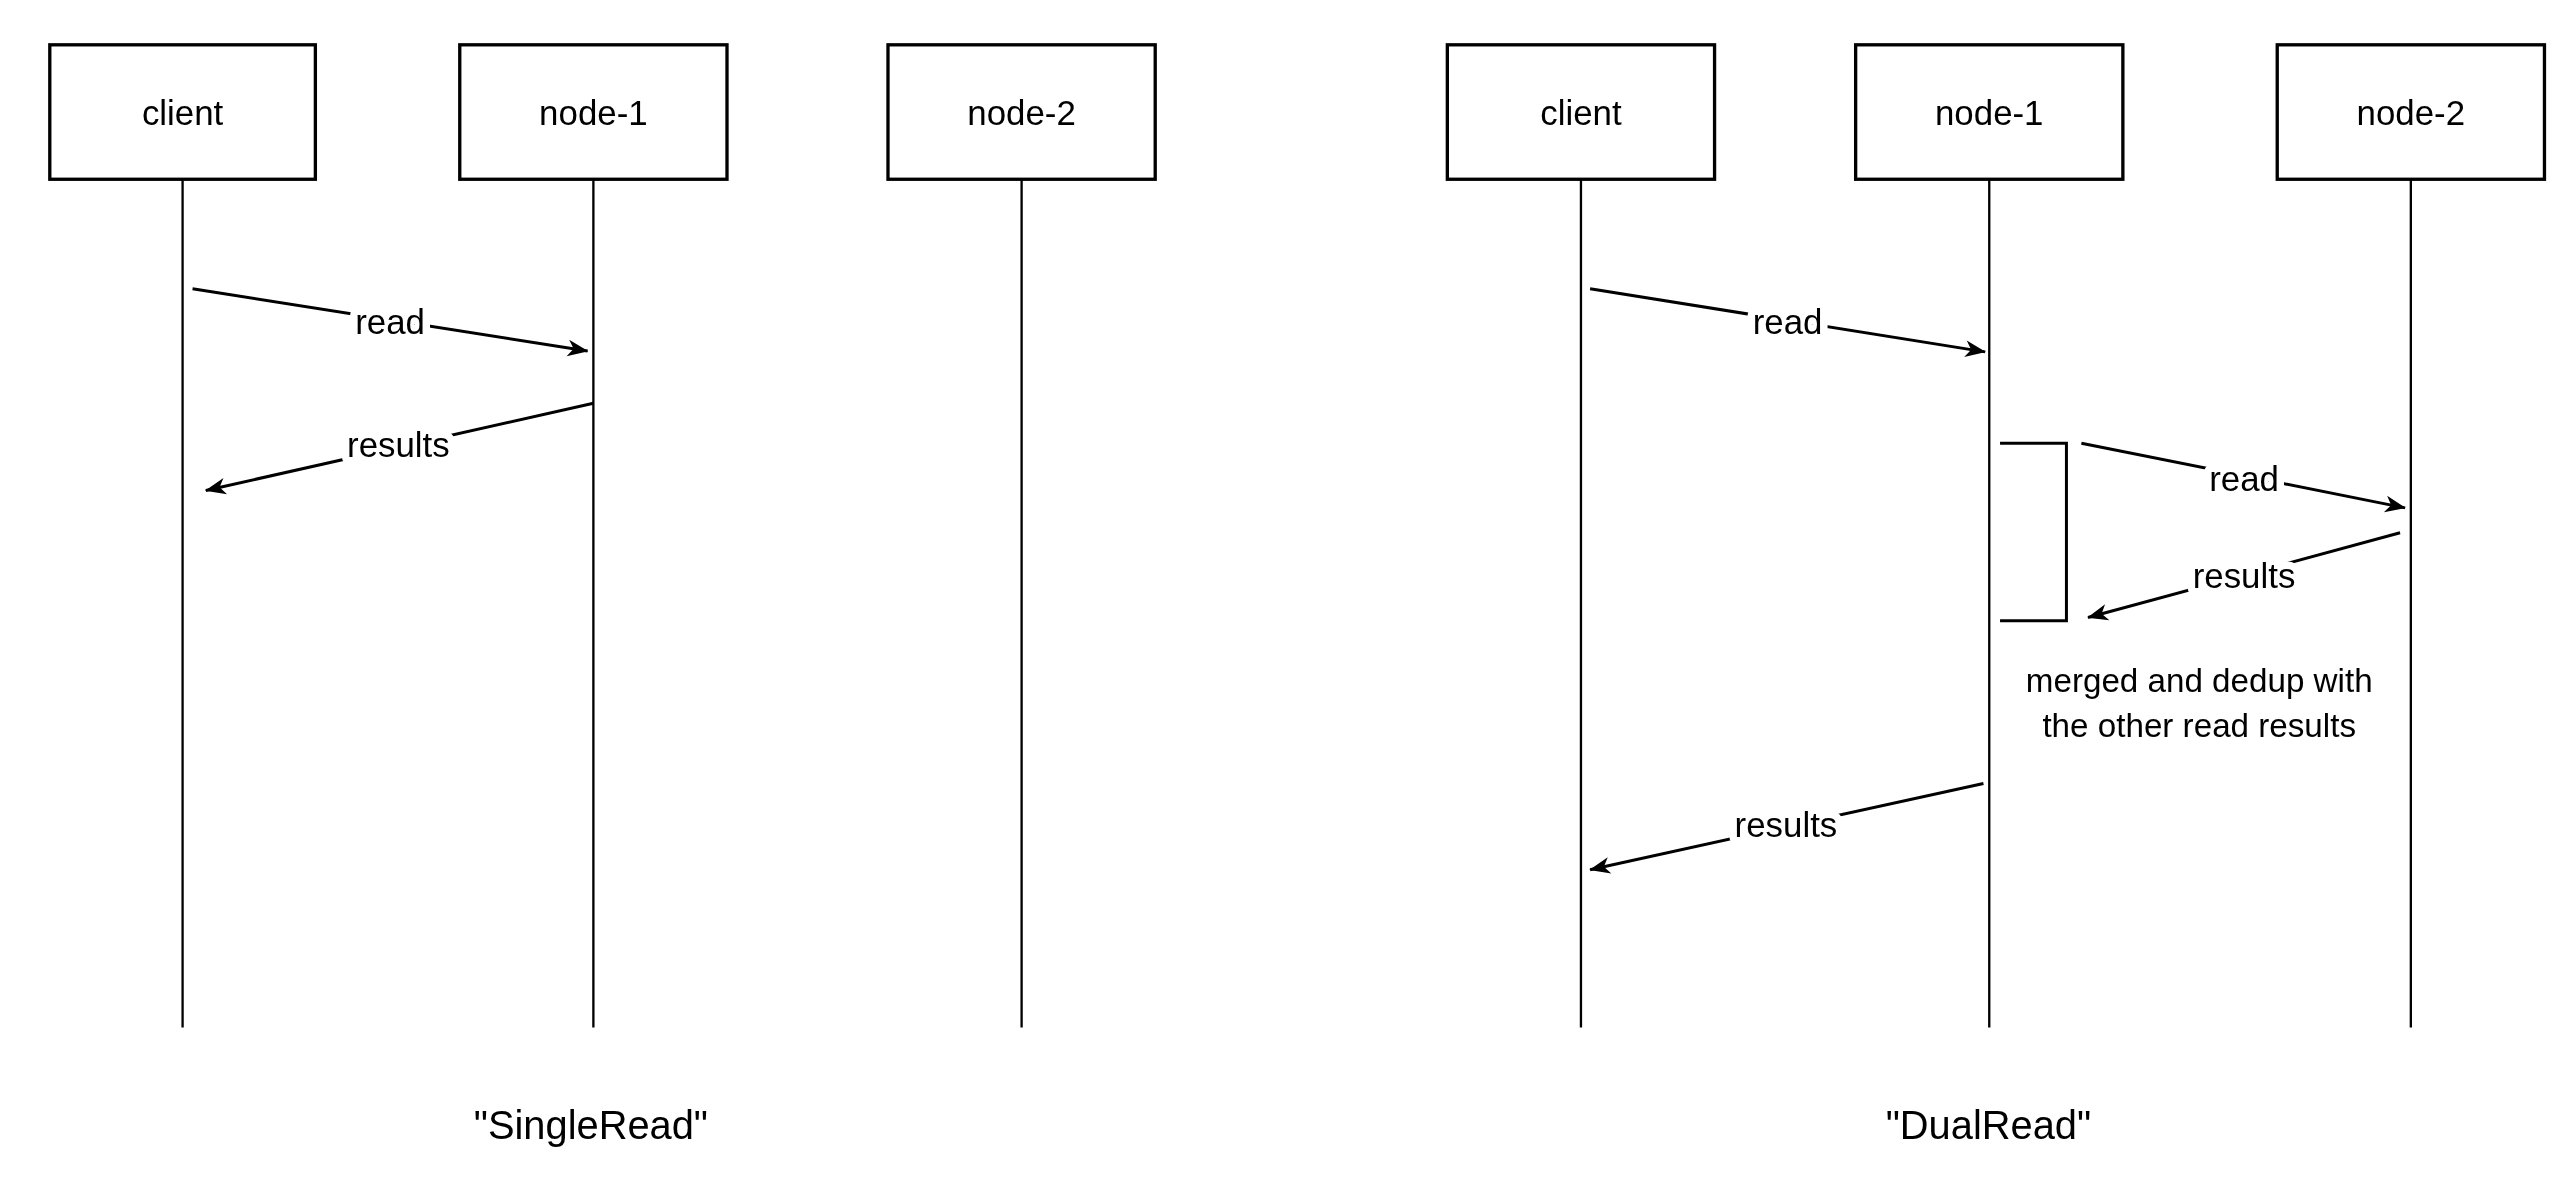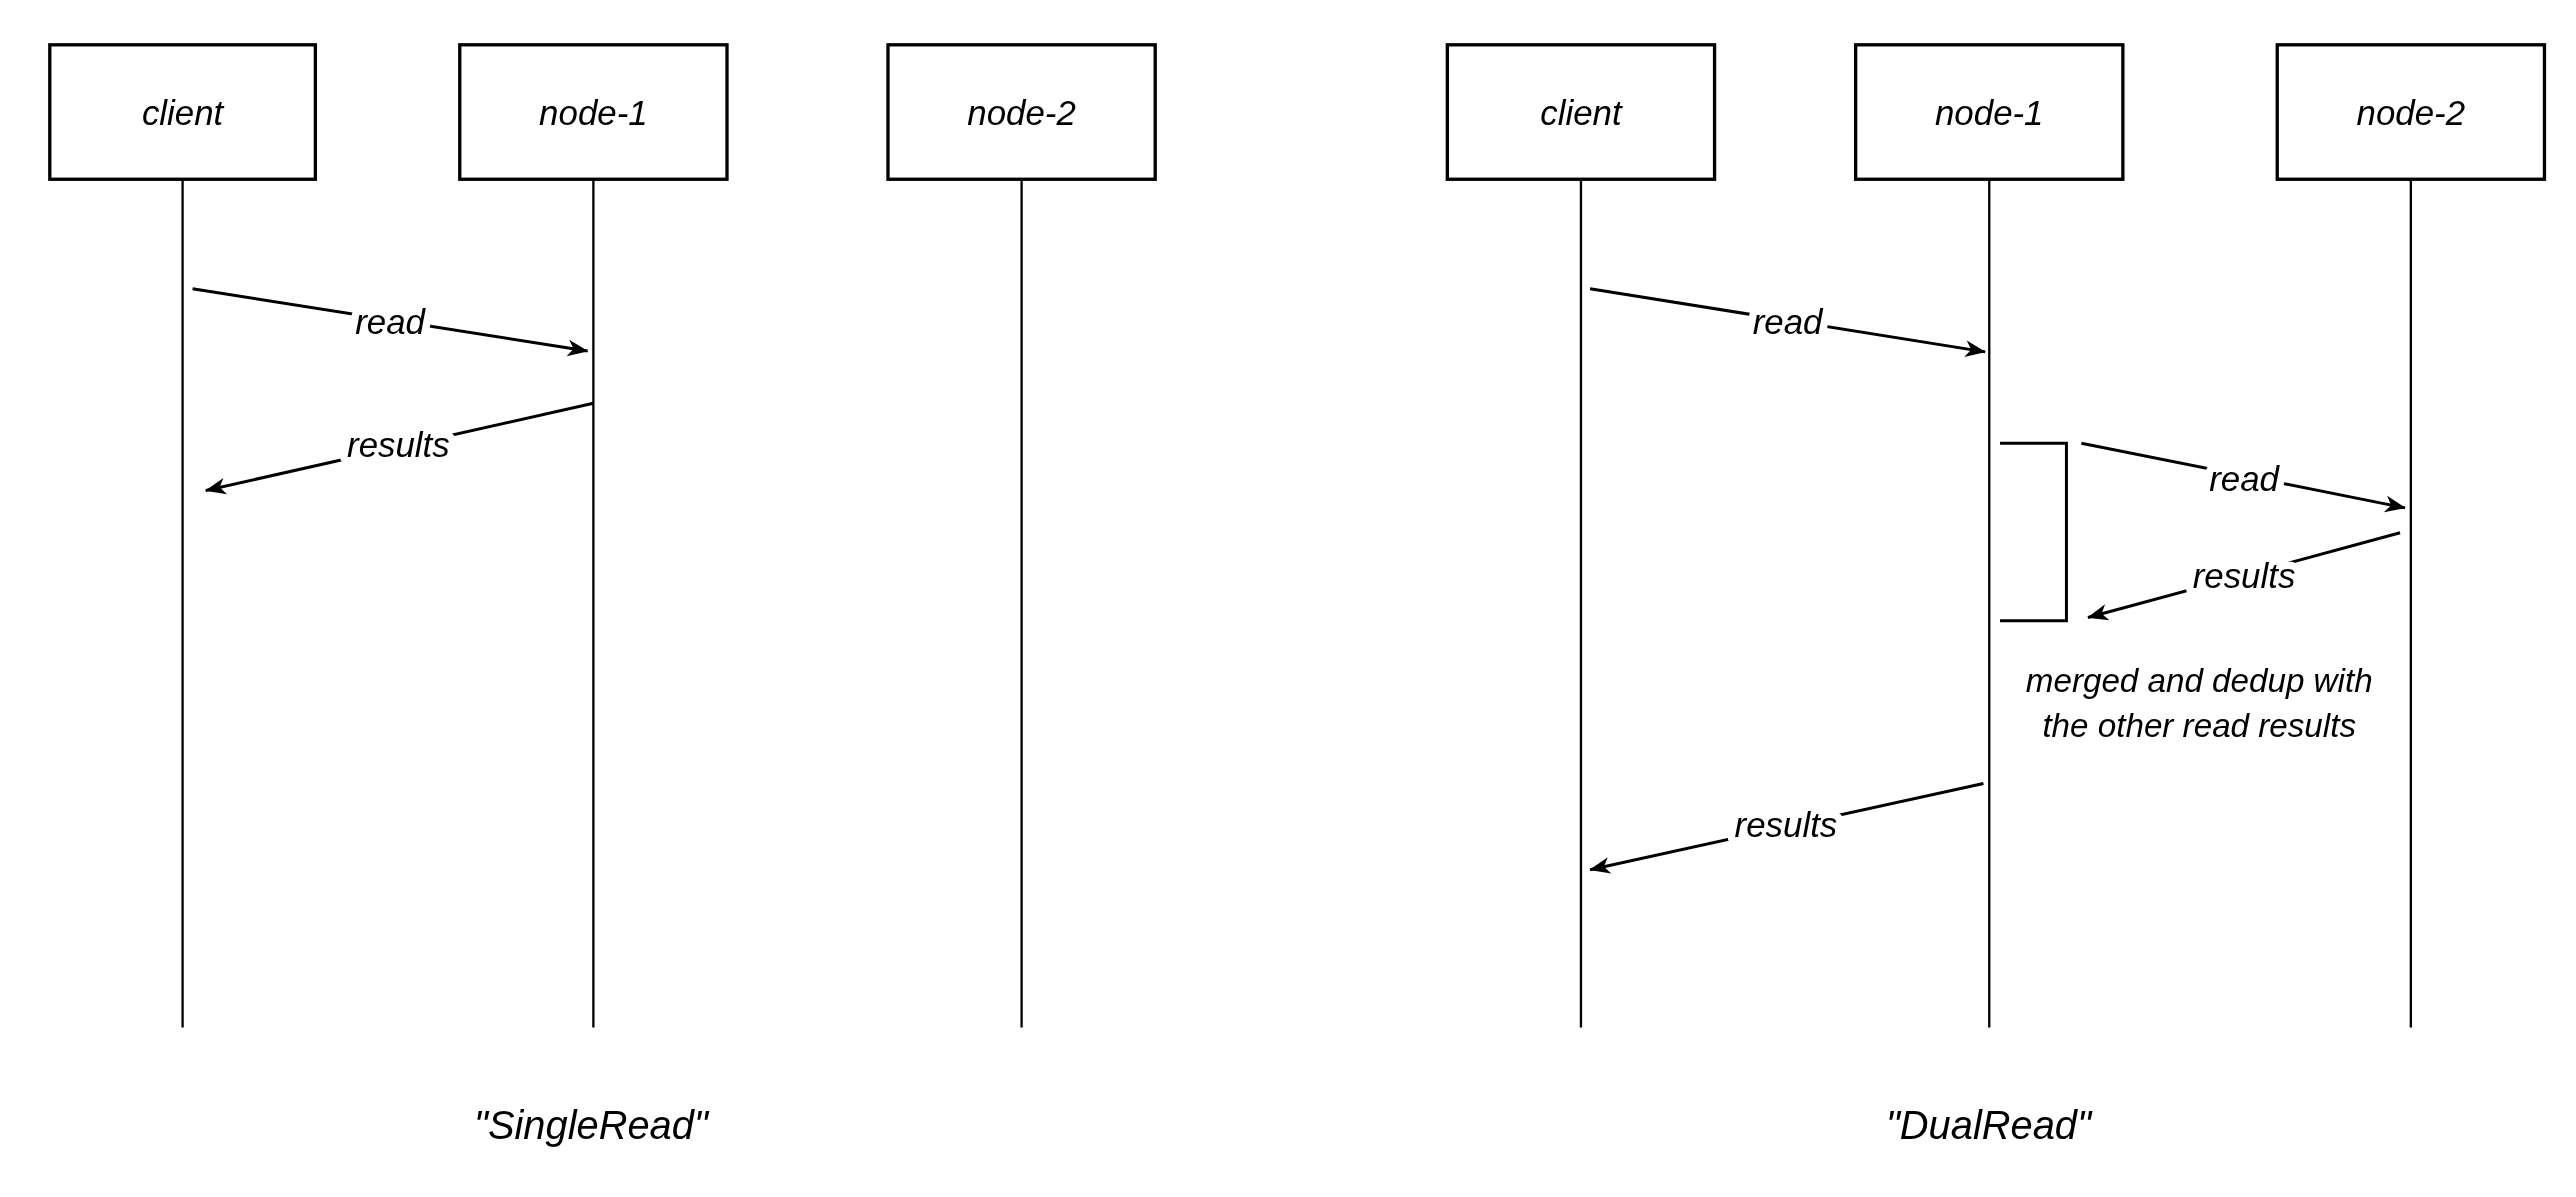--- a/index.html
+++ b/index.html
@@ -1,16 +1,16 @@
 <!DOCTYPE html>
 <html style="font-size:8.9px"><head>
 <meta charset="utf-8">
 <style>
   html, body { margin: 0; padding: 0; background: #ffffff; }
-  .canvas { width: 100%; font-style: italic; }
+  .canvas { width: 100%; }
   svg { display: block; width: 100%; height: auto; background: #ffffff; }
   text {
     font-family: "Liberation Sans", sans-serif;
     fill: #000000;
   }
   .actor-label {
     font-size: 21px;
     text-anchor: middle;
     dominant-baseline: central;
   }

